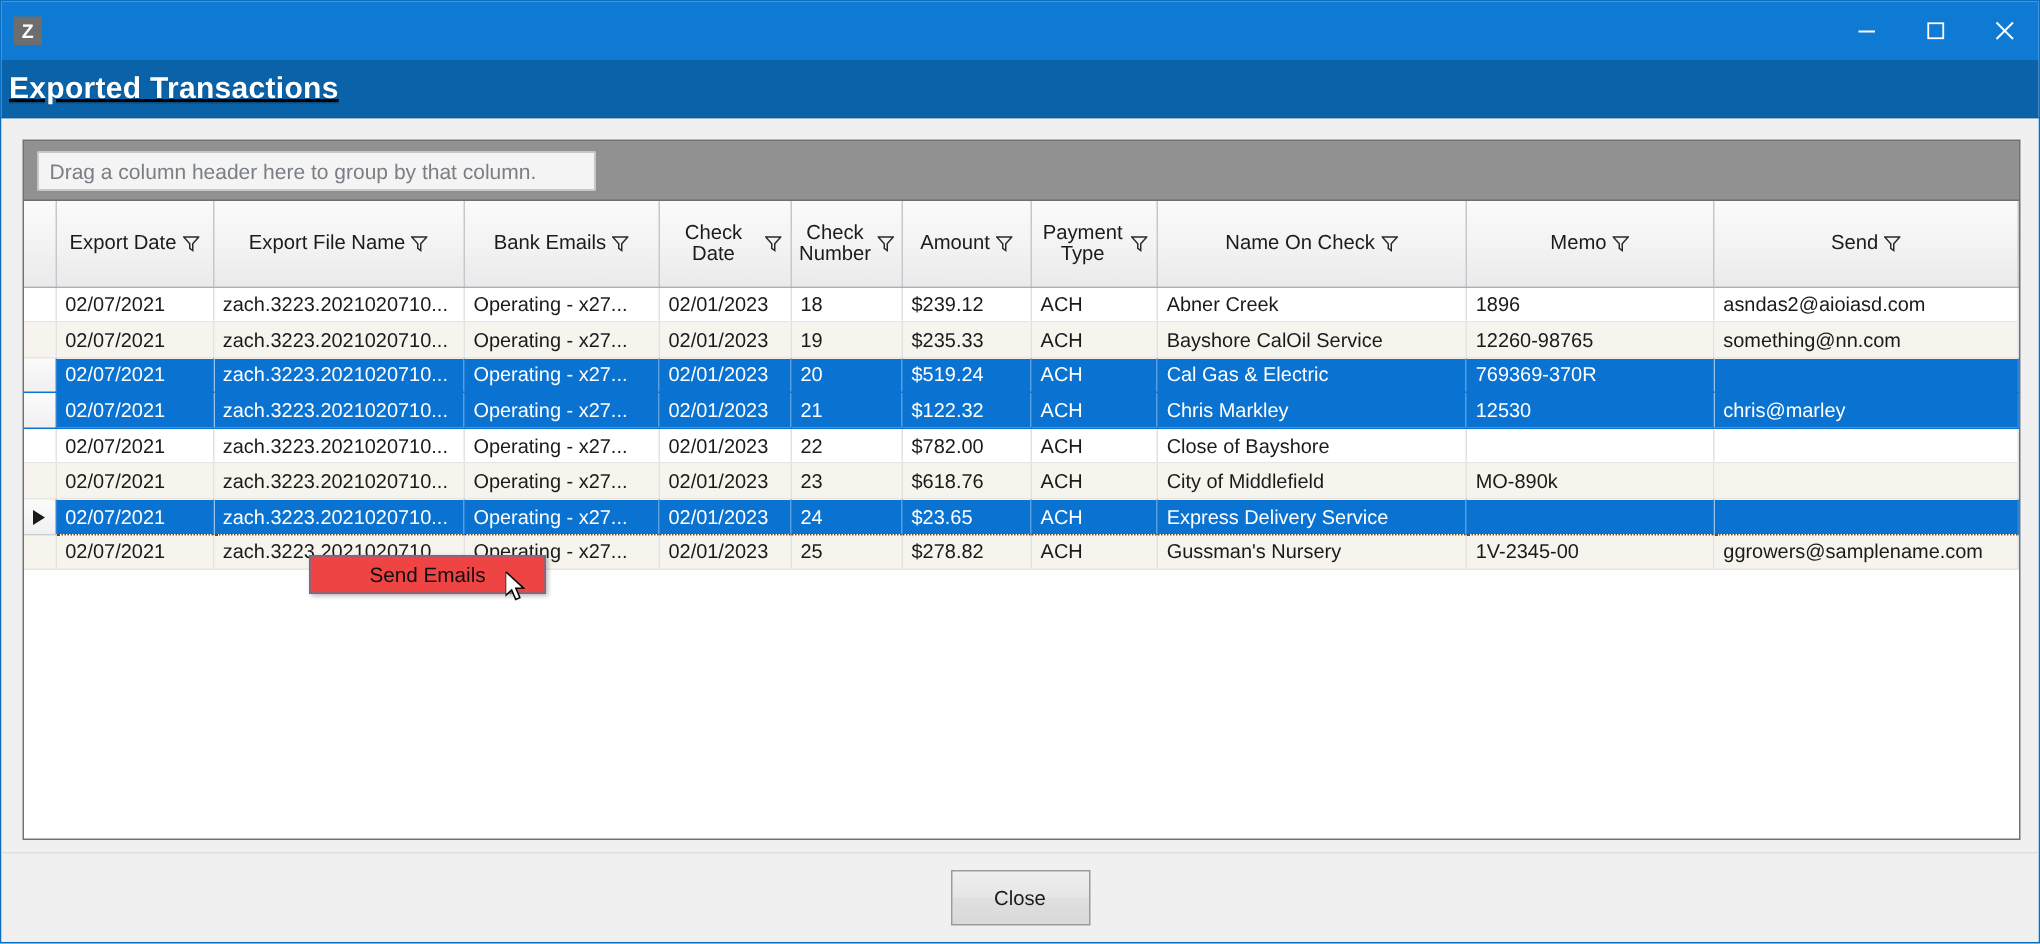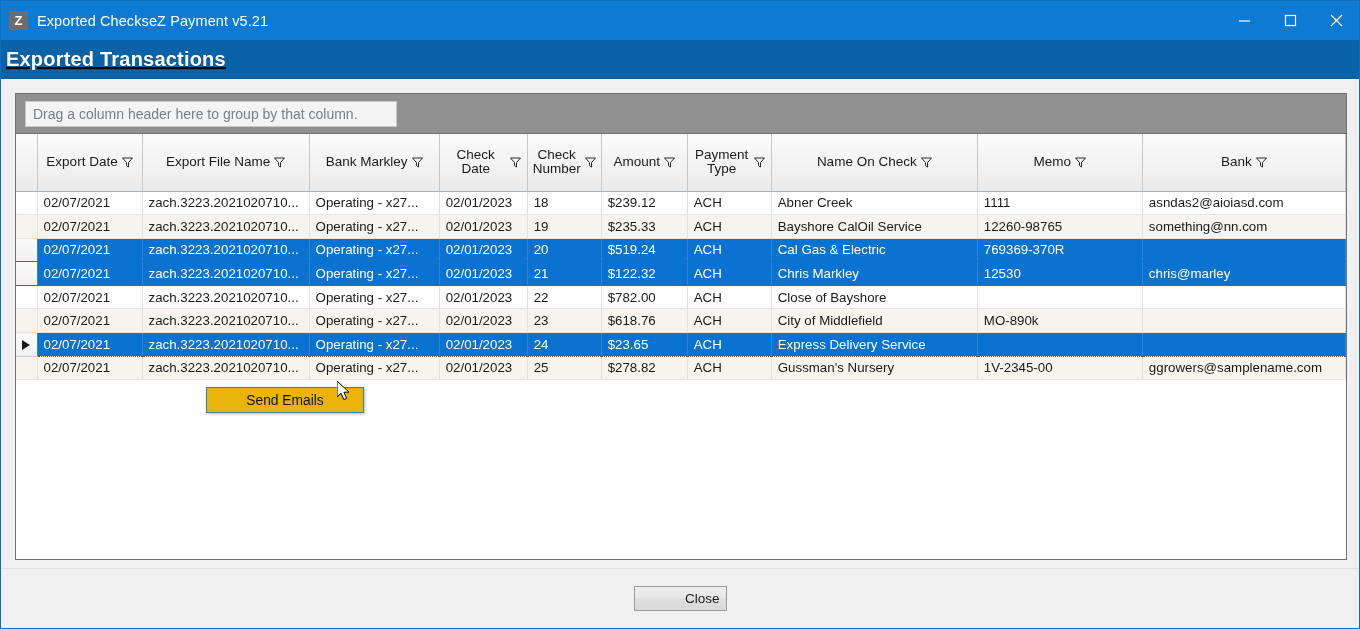--- a/index.html
+++ b/index.html
@@ -239,24 +239,24 @@
     right: 0;
     top: 246px;
     bottom: 0;
     background: #ffffff;
   }
 
   
   .context-menu {
     position: absolute;
     left: 205px;
-    top: 308px;
+    top: 291px;
     width: 158px;
     height: 26px;
-    background: #eab308;
+    background: #ef4444;
     border: 1px solid #3c7fb1;
     box-sizing: border-box;
     display: flex;
     align-items: center;
     justify-content: center;
     font-size: 13.8px;
     color: #101010;
     box-shadow: 1px 1px 3px rgba(0,0,0,0.28);
     z-index: 40;
   }
@@ -275,38 +275,36 @@
     height: 59px;
     flex: 0 0 auto;
     background: #f0f0f0;
     display: flex;
     align-items: center;
     justify-content: center;
     border-top: 1px solid #dedede;
   }
   .close-button {
     width: 93px;
-    height: 25px;
+    height: 37px;
     background: linear-gradient(to bottom, #efefef 0%, #e6e6e6 48%, #dfdfdf 52%, #d9d9d9 100%);
     border: 1px solid #9b9b9b;
     font-size: 13.5px;
     color: #1b1b1b;
     font-family: "Liberation Sans", sans-serif;
     cursor: default;
-    text-align: right;
   }
 </style>
 </head>
 <body>
 
 <div class="window">
 
   <div class="titlebar">
     <div class="titlebar-icon">Z</div>
-    <div class="titlebar-text">Exported CheckseZ Payment v5.21</div>
     <div class="titlebar-spacer"></div>
     <div class="winbtns">
       <div class="winbtn">
         <svg width="13" height="13" viewBox="0 0 13 13">
             <line x1="1" y1="7" x2="12" y2="7" stroke="#ffffff" stroke-width="1.2"></line>
           </svg>
       </div>
       <div class="winbtn">
         <svg width="13" height="13" viewBox="0 0 13 13">
             <rect x="1.5" y="1.5" width="10" height="10" fill="none" stroke="#ffffff" stroke-width="1.2"></rect>
@@ -366,21 +364,21 @@
                     <span class="th-label">Export File Name</span>
                     <span class="filter-icon">
                       <svg width="11" height="11" viewBox="0 0 11 11">
                         <polygon points="0.5,1 10.5,1 6.5,5.5 6.5,10 4.5,8.6 4.5,5.5" fill="none" stroke="#2a2a2a" stroke-width="1"></polygon>
                       </svg>
                     </span>
                   </div>
                 </th>
                 <th>
                   <div class="th-inner">
-                    <span class="th-label">Bank Markley</span>
+                    <span class="th-label">Bank Emails</span>
                     <span class="filter-icon">
                       <svg width="11" height="11" viewBox="0 0 11 11">
                         <polygon points="0.5,1 10.5,1 6.5,5.5 6.5,10 4.5,8.6 4.5,5.5" fill="none" stroke="#2a2a2a" stroke-width="1"></polygon>
                       </svg>
                     </span>
                   </div>
                 </th>
                 <th>
                   <div class="th-inner">
                     <span class="th-label">Check Date</span>
@@ -436,42 +434,42 @@
                     <span class="th-label">Memo</span>
                     <span class="filter-icon">
                       <svg width="11" height="11" viewBox="0 0 11 11">
                         <polygon points="0.5,1 10.5,1 6.5,5.5 6.5,10 4.5,8.6 4.5,5.5" fill="none" stroke="#2a2a2a" stroke-width="1"></polygon>
                       </svg>
                     </span>
                   </div>
                 </th>
                 <th>
                   <div class="th-inner">
-                    <span class="th-label">Bank</span>
+                    <span class="th-label">Send</span>
                     <span class="filter-icon">
                       <svg width="11" height="11" viewBox="0 0 11 11">
                         <polygon points="0.5,1 10.5,1 6.5,5.5 6.5,10 4.5,8.6 4.5,5.5" fill="none" stroke="#2a2a2a" stroke-width="1"></polygon>
                       </svg>
                     </span>
                   </div>
                 </th>
               </tr>
           </thead>
           <tbody id="grid-body">
               <tr class="row-odd">
                 <td class="cell-indicator"></td>
                 <td>02/07/2021</td>
                 <td>zach.3223.2021020710...</td>
                 <td>Operating - x27...</td>
                 <td>02/01/2023</td>
                 <td>18</td>
                 <td>$239.12</td>
                 <td>ACH</td>
                 <td>Abner Creek</td>
-                <td>1111</td>
+                <td>1896</td>
                 <td>asndas2@aioiasd.com</td>
               </tr>
               <tr class="row-even">
                 <td class="cell-indicator"></td>
                 <td>02/07/2021</td>
                 <td>zach.3223.2021020710...</td>
                 <td>Operating - x27...</td>
                 <td>02/01/2023</td>
                 <td>19</td>
                 <td>$235.33</td>

